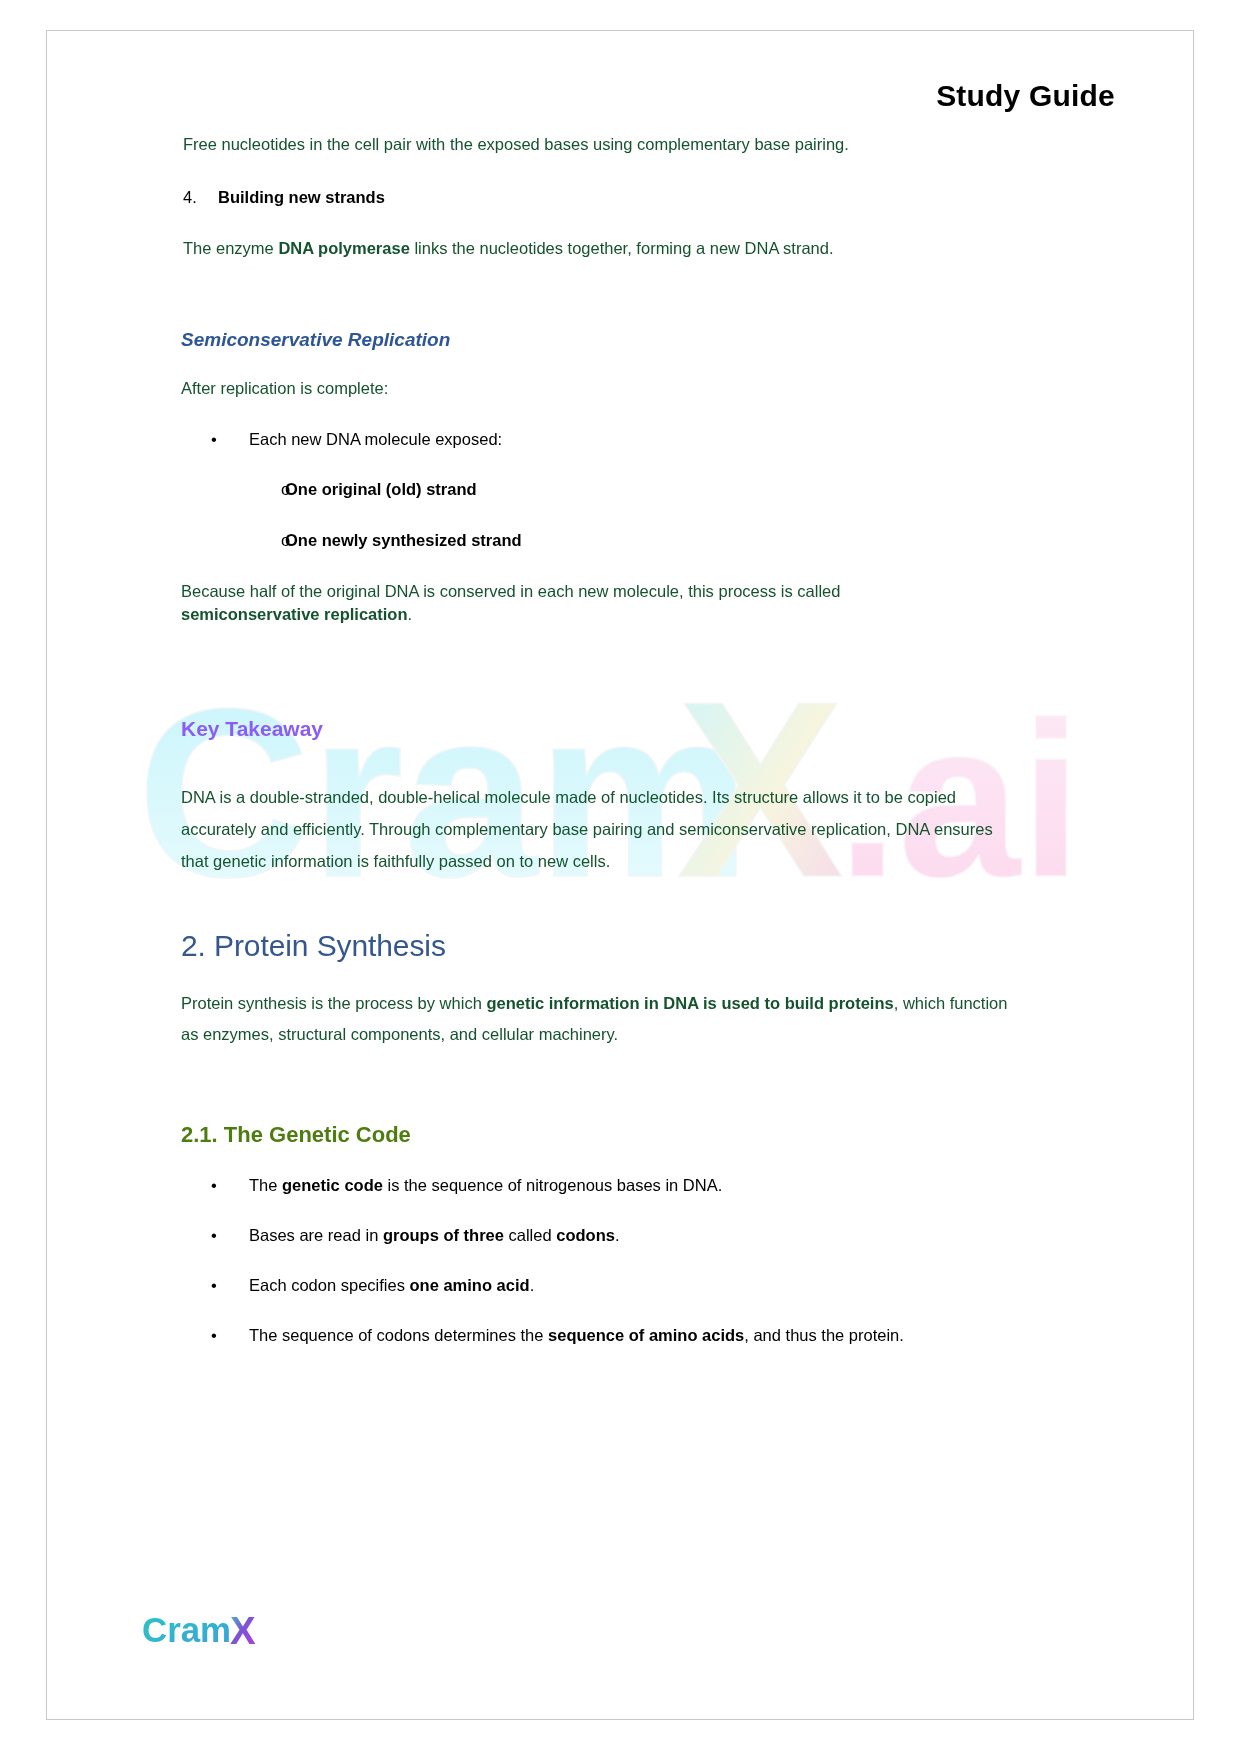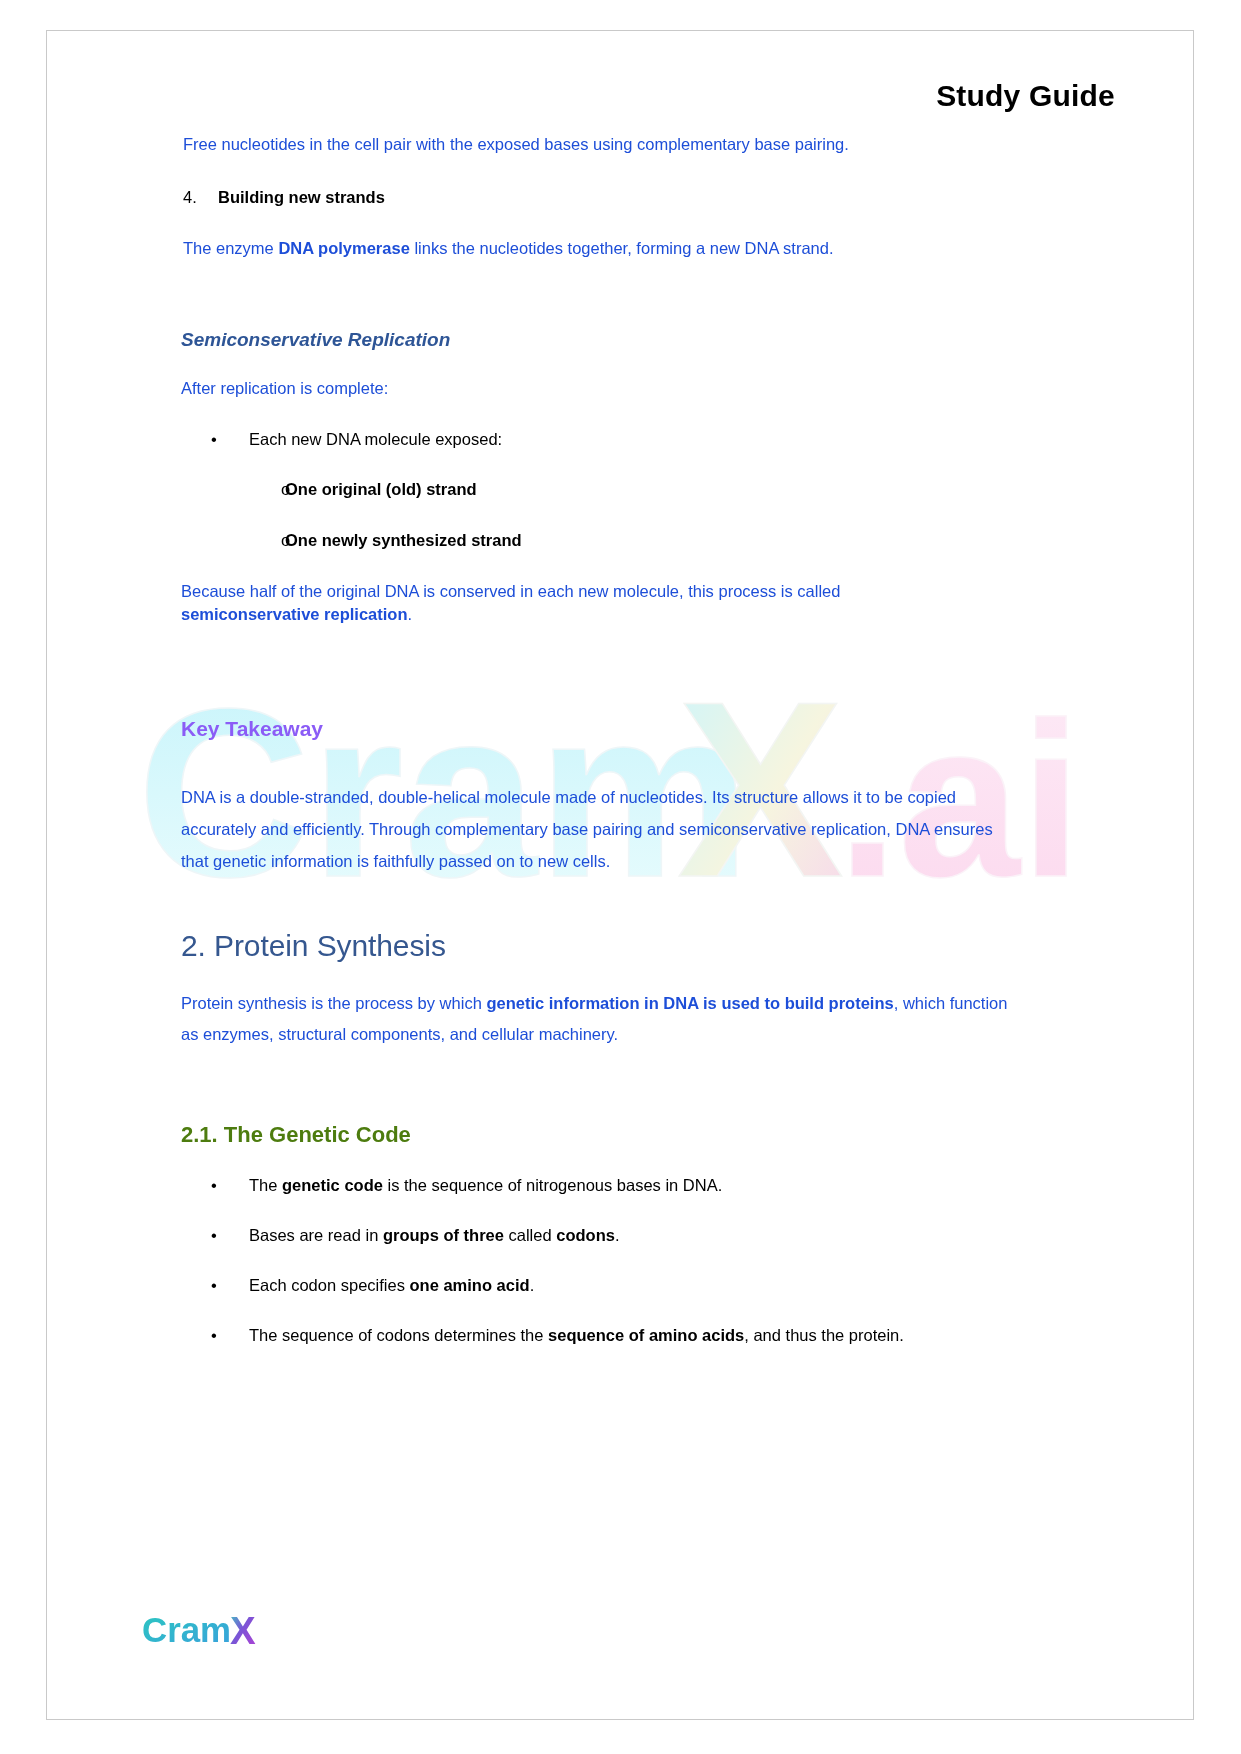--- a/index.html
+++ b/index.html
@@ -55,21 +55,21 @@
   .layer {
     position: absolute;
     left: 0; top: 0; right: 0; bottom: 0;
     z-index: 3;
   }
 
   .para {
     position: absolute;
     font-size: 16.5px;
     line-height: 23px;
-    color: #1d4ed8;
+    color: #14532d;
   }
   .para b, .para strong { font-weight: bold; }
 
   .h-blue-italic {
     position: absolute;
     font-size: 19px;
     font-weight: bold;
     font-style: italic;
     color: #2e5596;
   }

